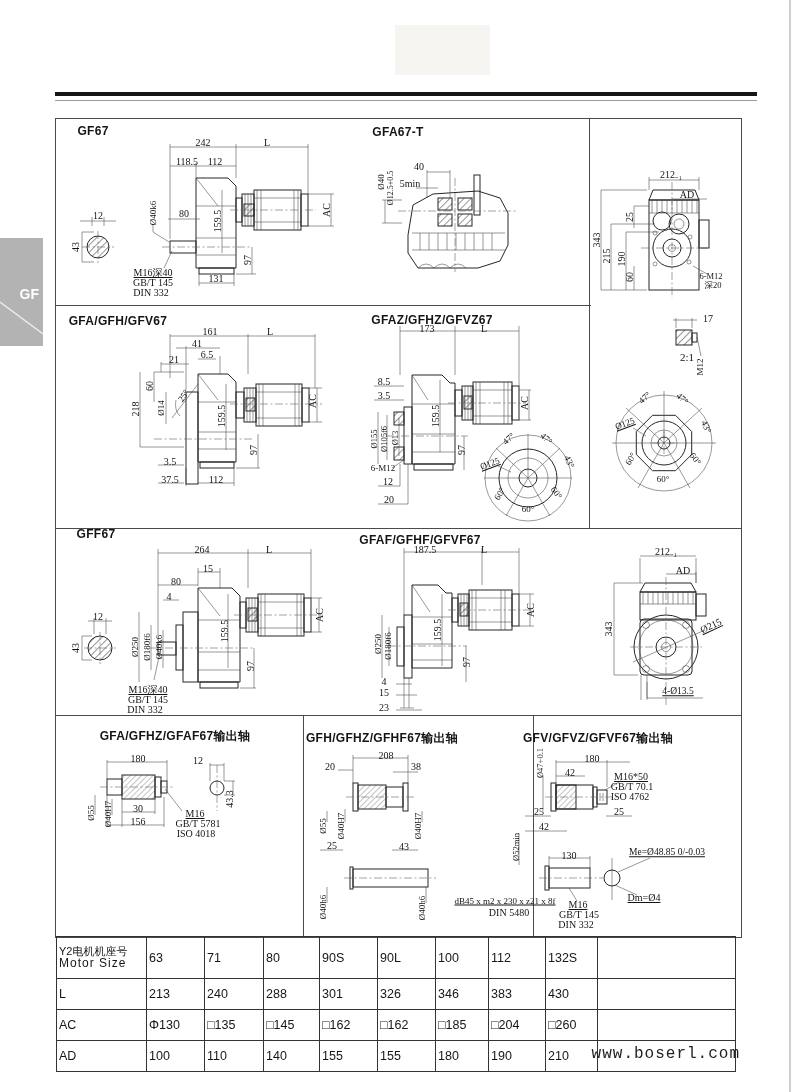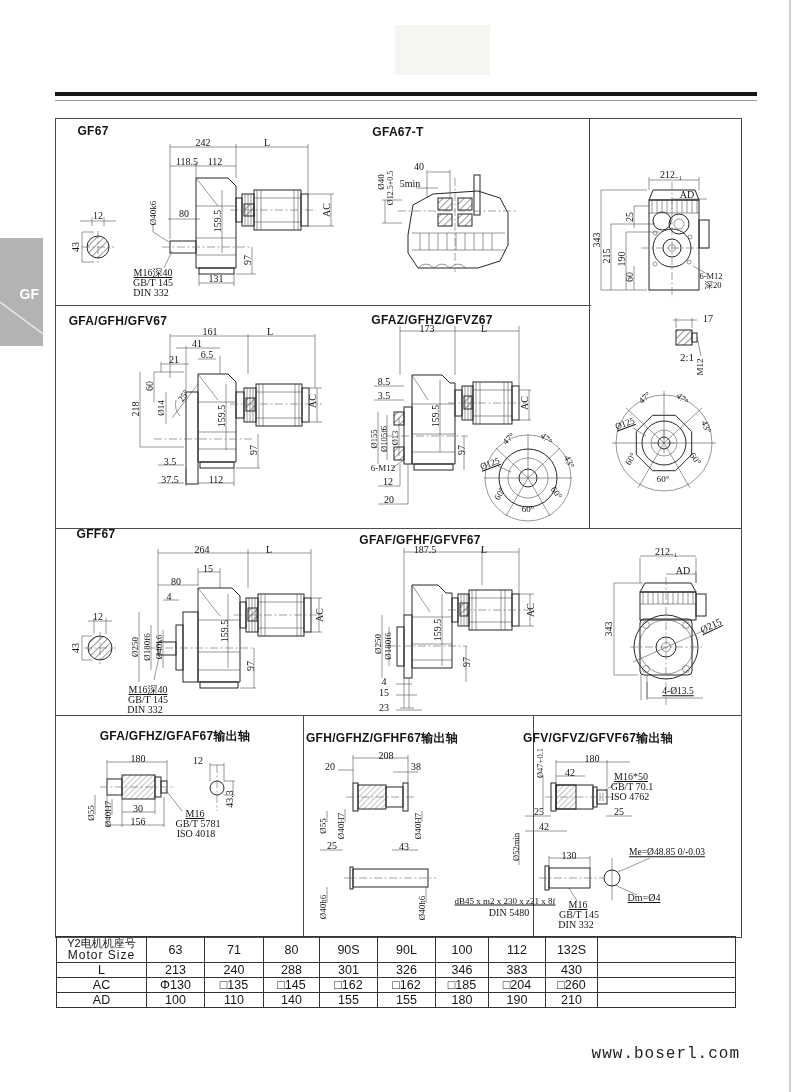--- a/index.html
+++ b/index.html
@@ -24,22 +24,22 @@
   .lbl{position:absolute;white-space:nowrap;line-height:1;font-size:10px;color:#141414;
        font-family:"Liberation Serif",serif;}
   .lbl.title{font-family:"Liberation Sans",sans-serif;font-weight:bold;font-size:12px;letter-spacing:.3px;}
   
   g.m path,g.m rect,g.m circle,g.m polygon{fill:none;stroke:#262626;stroke-width:1;}
   g.t path,g.t rect,g.t circle{fill:none;stroke:#444444;stroke-width:.55;}
   g.c path{fill:none;stroke:#666666;stroke-width:.6;stroke-dasharray:8 2.5 2 2.5;}
   
   .spec-table{position:absolute;left:56px;top:936px;border-collapse:collapse;
               font-family:"Liberation Sans",sans-serif;color:#161616;}
-  .spec-table td{border:1px solid #333;text-align:center;vertical-align:middle;
-                 font-size:12.5px;padding:0 2px;height:14px;}
+  .spec-table td{border:1px solid #333;text-align:left;vertical-align:middle;
+                 font-size:12.5px;padding:8px 2px;height:14px;}
   .spec-table tr.r-head td{height:20px;}
   .spec-table td.hdr{font-size:11px;line-height:1.1;}
   .spec-table td.hdr .en{font-size:12px;letter-spacing:1px;display:block;}
   .footer{position:absolute;left:540px;top:1045px;width:200px;text-align:right;
           font-family:"Liberation Mono",monospace;font-size:16px;letter-spacing:1px;color:#222;}
 </style>
 </head>
 <body>
 
 <div class="abs rule-thick"></div>

